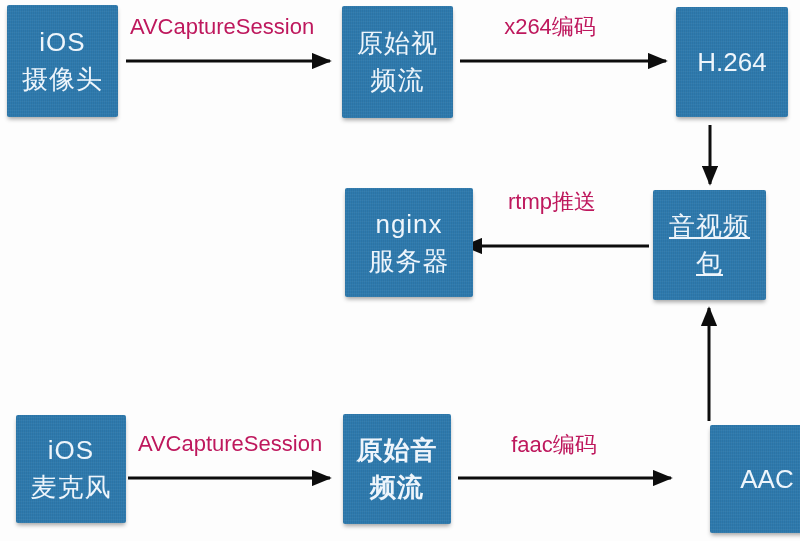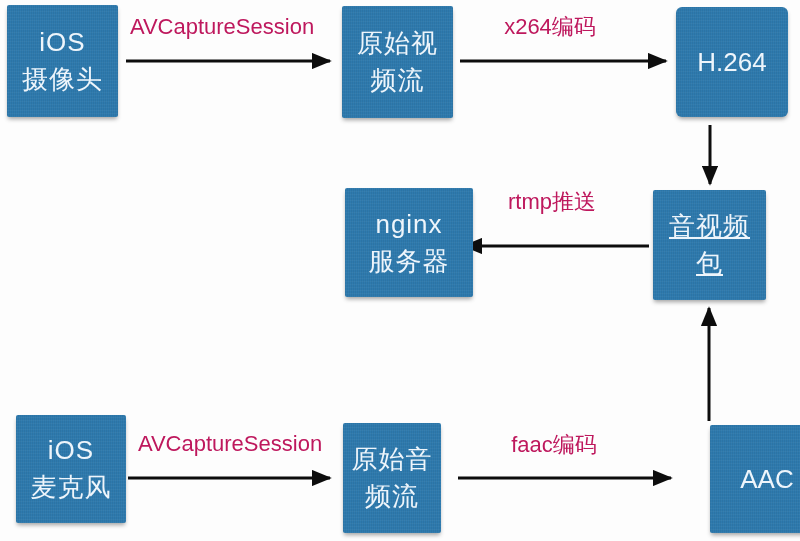--- a/index.html
+++ b/index.html
@@ -76,40 +76,40 @@
   <div class="node" style="left:7px; top:5px; width:111px; height:112px;">
     <span>iOS</span>
     <span>摄像头</span>
   </div>
 
   <div class="node" style="left:342px; top:6px; width:111px; height:112px;">
     <span>原始视</span>
     <span>频流</span>
   </div>
 
-  <div class="node" style="left:676px; top:7px; width:112px; height:110px; letter-spacing:0;border-radius:6px;">
+  <div class="node" style="left:676px; top:7px; width:112px; height:110px; letter-spacing:0;">
     <span>H.264</span>
   </div>
 
   <div class="node" style="left:345px; top:188px; width:128px; height:109px;">
     <span>nginx</span>
     <span>服务器</span>
   </div>
 
   <div class="node" style="left:653px; top:190px; width:113px; height:110px;text-decoration:underline;">
     <span>音视频</span>
     <span>包</span>
   </div>
 
   <div class="node" style="left:16px; top:415px; width:110px; height:108px;">
     <span>iOS</span>
     <span>麦克风</span>
   </div>
 
-  <div class="node" style="left:343px; top:423px; width:98px; height:110px;">
+  <div class="node" style="left:343px; top:414px; width:108px; height:110px;font-weight:bold;">
     <span>原始音</span>
     <span>频流</span>
   </div>
 
   <div class="node" style="left:710px; top:425px; width:114px; height:108px; letter-spacing:0;">
     <span>AAC</span>
   </div>
 
   <span class="edge-label" style="left:222px; top:14px;">AVCaptureSession</span>
 

